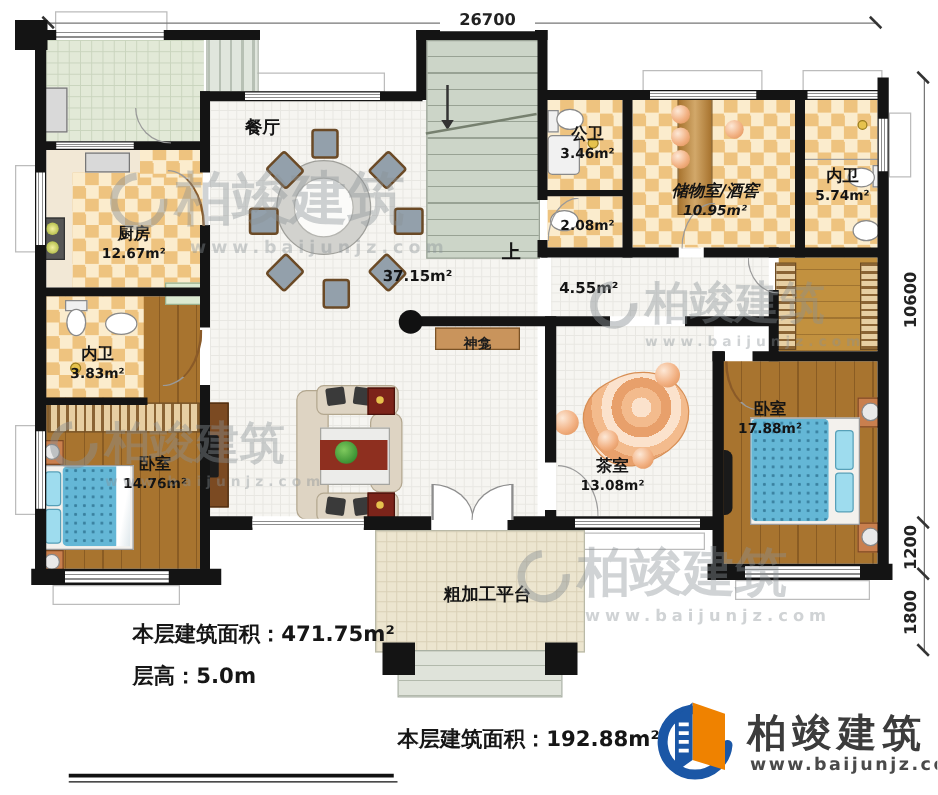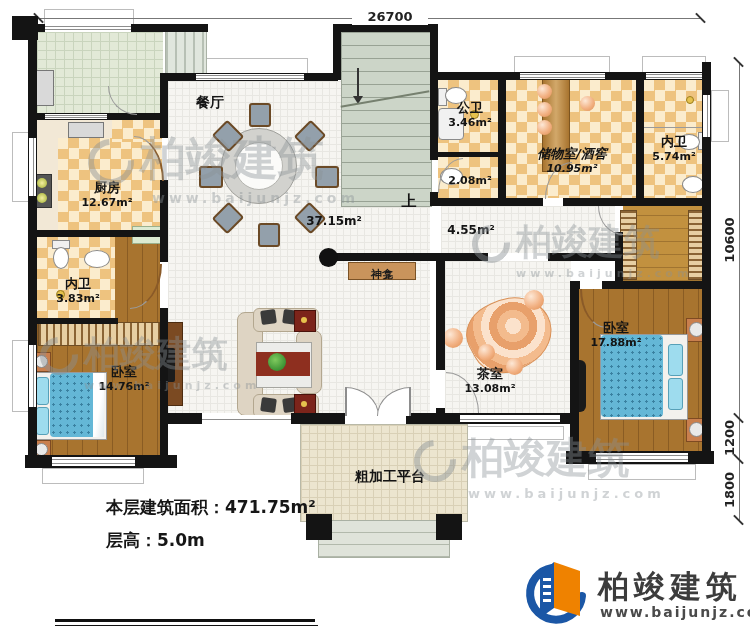--- a/index.html
+++ b/index.html
@@ -324,20 +324,23 @@
   </div>
 
   <div class="txt" style="left:106px;top:496px;font-size:17px;font-weight:600;">
     <span>本层建筑面积：</span><span>471.75m²</span>
   </div>
   <div class="txt" style="left:106px;top:529px;font-size:17px;font-weight:600;">
     <span>层高：</span><span>5.0m</span>
   </div>
   <div class="abs" style="left:55px;top:619px;width:260px;height:3px;background:#111;z-index:55;"></div>
   <div class="abs" style="left:55px;top:625px;width:263px;height:1px;background:#111;z-index:55;"></div>
+  <div class="txt" style="left:318px;top:580px;font-size:17px;font-weight:600;">
+    <span>本层建筑面积：</span><span>192.88m²</span>
+  </div>
 
   <div class="abs" style="left:524px;top:554px;width:66px;height:78px;z-index:55;">
     <svg width="66" height="78" viewBox="0 0 66 78">
       <path d="M28 14 A26 26 0 1 0 58 42" fill="none" stroke="#1b57a6" stroke-width="8" stroke-linecap="round"></path>
       <polygon points="30,8 56,17 56,62 30,54" fill="#ef8200"></polygon>
       <polygon points="16,20 30,8 30,54 16,64" fill="#1b57a6"></polygon>
       <rect x="19" y="24" width="8" height="3" fill="#fff"></rect>
       <rect x="19" y="31" width="8" height="3" fill="#fff"></rect>
       <rect x="19" y="38" width="8" height="3" fill="#fff"></rect>
       <rect x="19" y="45" width="8" height="3" fill="#fff"></rect>

